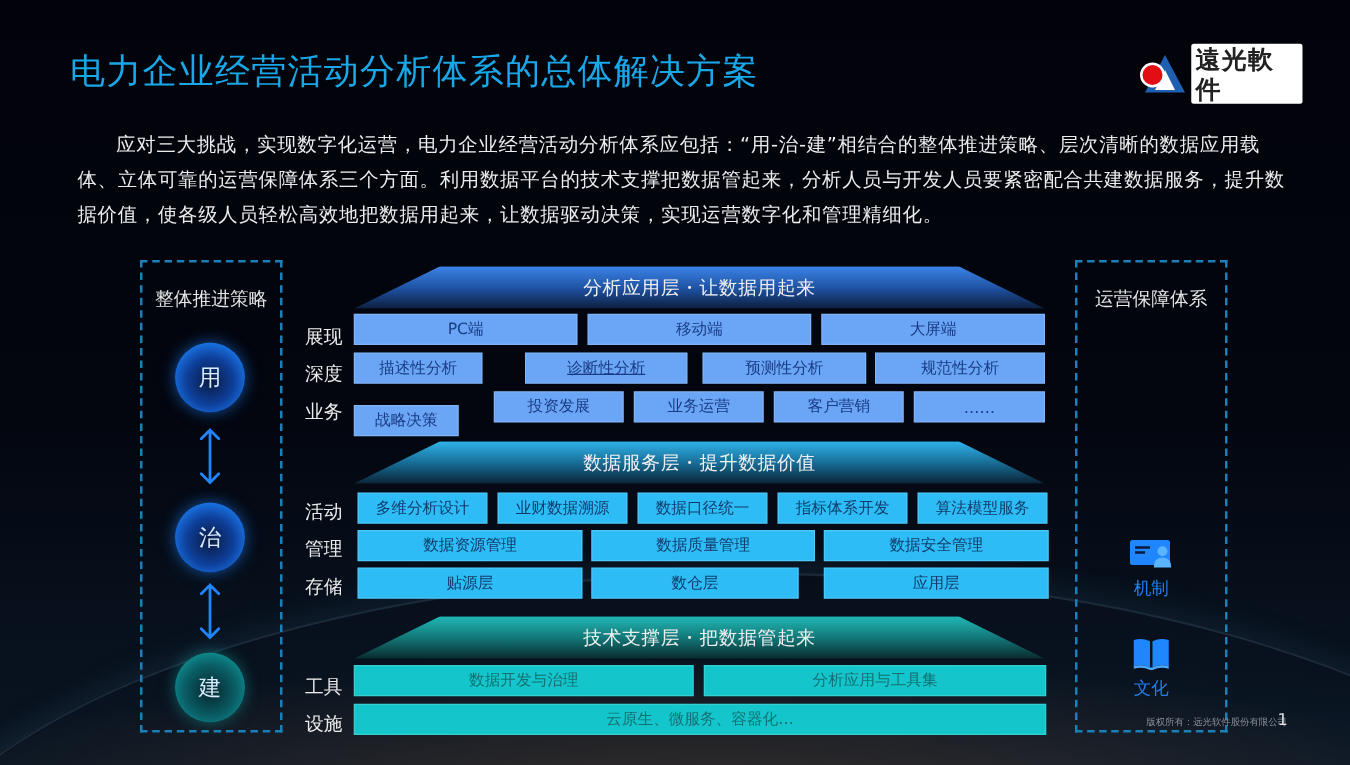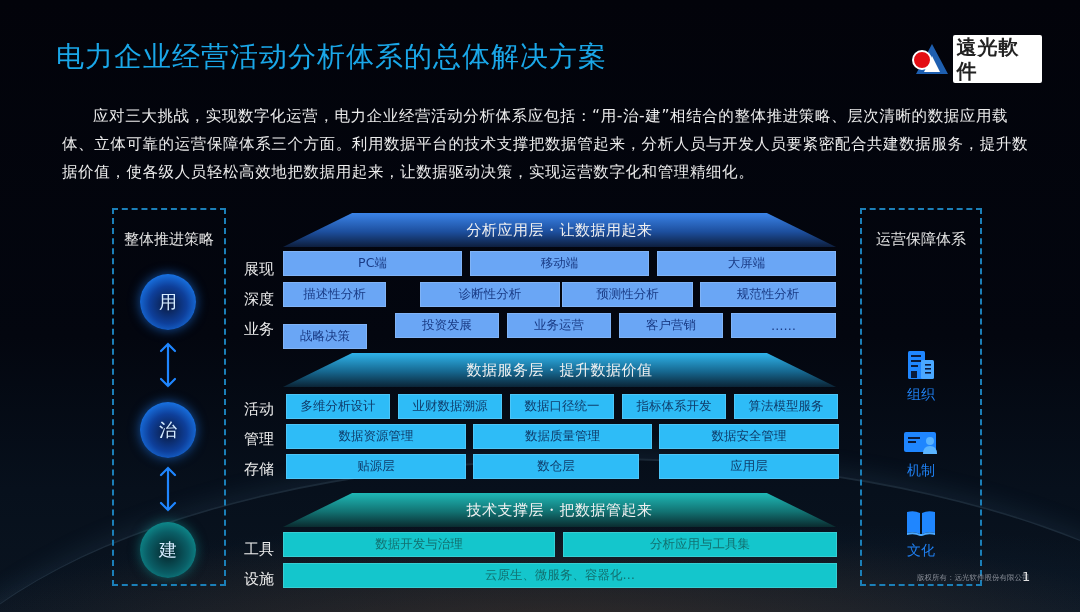--- a/index.html
+++ b/index.html
@@ -151,34 +151,20 @@
   </svg>
   <div class="circle c-teal" style="top:312px">
     <span>建</span>
   </div>
 </div>
 
 <div class="panel panel-right">
   <div class="panel-title">运营保障体系</div>
 
 
-  <div class="side-item" style="top:140px">
-    <svg class="side-icon" width="28" height="30" viewBox="0 0 28 30">
-      <rect x="1" y="1" width="17" height="28" rx="1.5" fill="#1f86ff"></rect>
-      <rect x="14" y="10" width="13" height="19" rx="1.5" fill="#4aa8ff"></rect>
-      <rect x="4" y="5" width="10" height="2" fill="#0a1a3a"></rect>
-      <rect x="4" y="10" width="10" height="2" fill="#0a1a3a"></rect>
-      <rect x="4" y="15" width="7" height="2" fill="#0a1a3a"></rect>
-      <rect x="4" y="21" width="6" height="7" fill="#0a1a3a"></rect>
-      <rect x="18" y="14" width="6" height="1.6" fill="#0a1a3a"></rect>
-      <rect x="18" y="18" width="6" height="1.6" fill="#0a1a3a"></rect>
-      <rect x="18" y="22" width="6" height="1.6" fill="#0a1a3a"></rect>
-    </svg>
-    <span class="side-label">组织</span>
-  </div>
 
   <div class="side-item" style="top:222px">
     <svg class="side-icon" width="34" height="24" viewBox="0 0 34 24">
       <rect x="0" y="0" width="32" height="20" rx="2" fill="#1f86ff"></rect>
       <rect x="4" y="5" width="12" height="2" fill="#0a1a3a"></rect>
       <rect x="4" y="9" width="8" height="2" fill="#0a1a3a"></rect>
       <circle cx="26" cy="9" r="4" fill="#5ab4ff"></circle>
       <path d="M19 22 Q19 14 26 14 Q33 14 33 22 Z" fill="#5ab4ff"></path>
     </svg>
     <span class="side-label">机制</span>
@@ -197,21 +183,21 @@
 <div class="roof roof-blue layer" style="left:283px; top:213px; width:553px;">
   <span>分析应用层・让数据用起来</span>
 </div>
 <div class="row-label layer" style="left:244px; top:260px;">展现</div>
 <div class="cell cell-blue layer" style="left:283px; top:251px; width:179px;">PC端</div>
 <div class="cell cell-blue layer" style="left:470px; top:251px; width:179px;">移动端</div>
 <div class="cell cell-blue layer" style="left:657px; top:251px; width:179px;">大屏端</div>
 
 <div class="row-label layer" style="left:244px; top:290px;">深度</div>
 <div class="cell cell-blue layer" style="left:283px; top:282px; width:103px;">描述性分析</div>
-<div class="cell cell-blue layer" style="left:420px; top:282px; width:140px;">诊断性分析</div>
+<div class="cell cell-blue layer" style="left:420px; top:282px; width:130px;text-decoration:underline;">诊断性分析</div>
 <div class="cell cell-blue layer" style="left:562px; top:282px; width:131px;">预测性分析</div>
 <div class="cell cell-blue layer" style="left:700px; top:282px; width:136px;">规范性分析</div>
 
 <div class="row-label layer" style="left:244px; top:320px;">业务</div>
 <div class="cell cell-blue layer" style="left:283px; top:324px; width:84px;">战略决策</div>
 <div class="cell cell-blue layer" style="left:395px; top:313px; width:104px;">投资发展</div>
 <div class="cell cell-blue layer" style="left:507px; top:313px; width:104px;">业务运营</div>
 <div class="cell cell-blue layer" style="left:619px; top:313px; width:104px;">客户营销</div>
 <div class="cell cell-blue layer" style="left:731px; top:313px; width:105px;">……</div>
 

